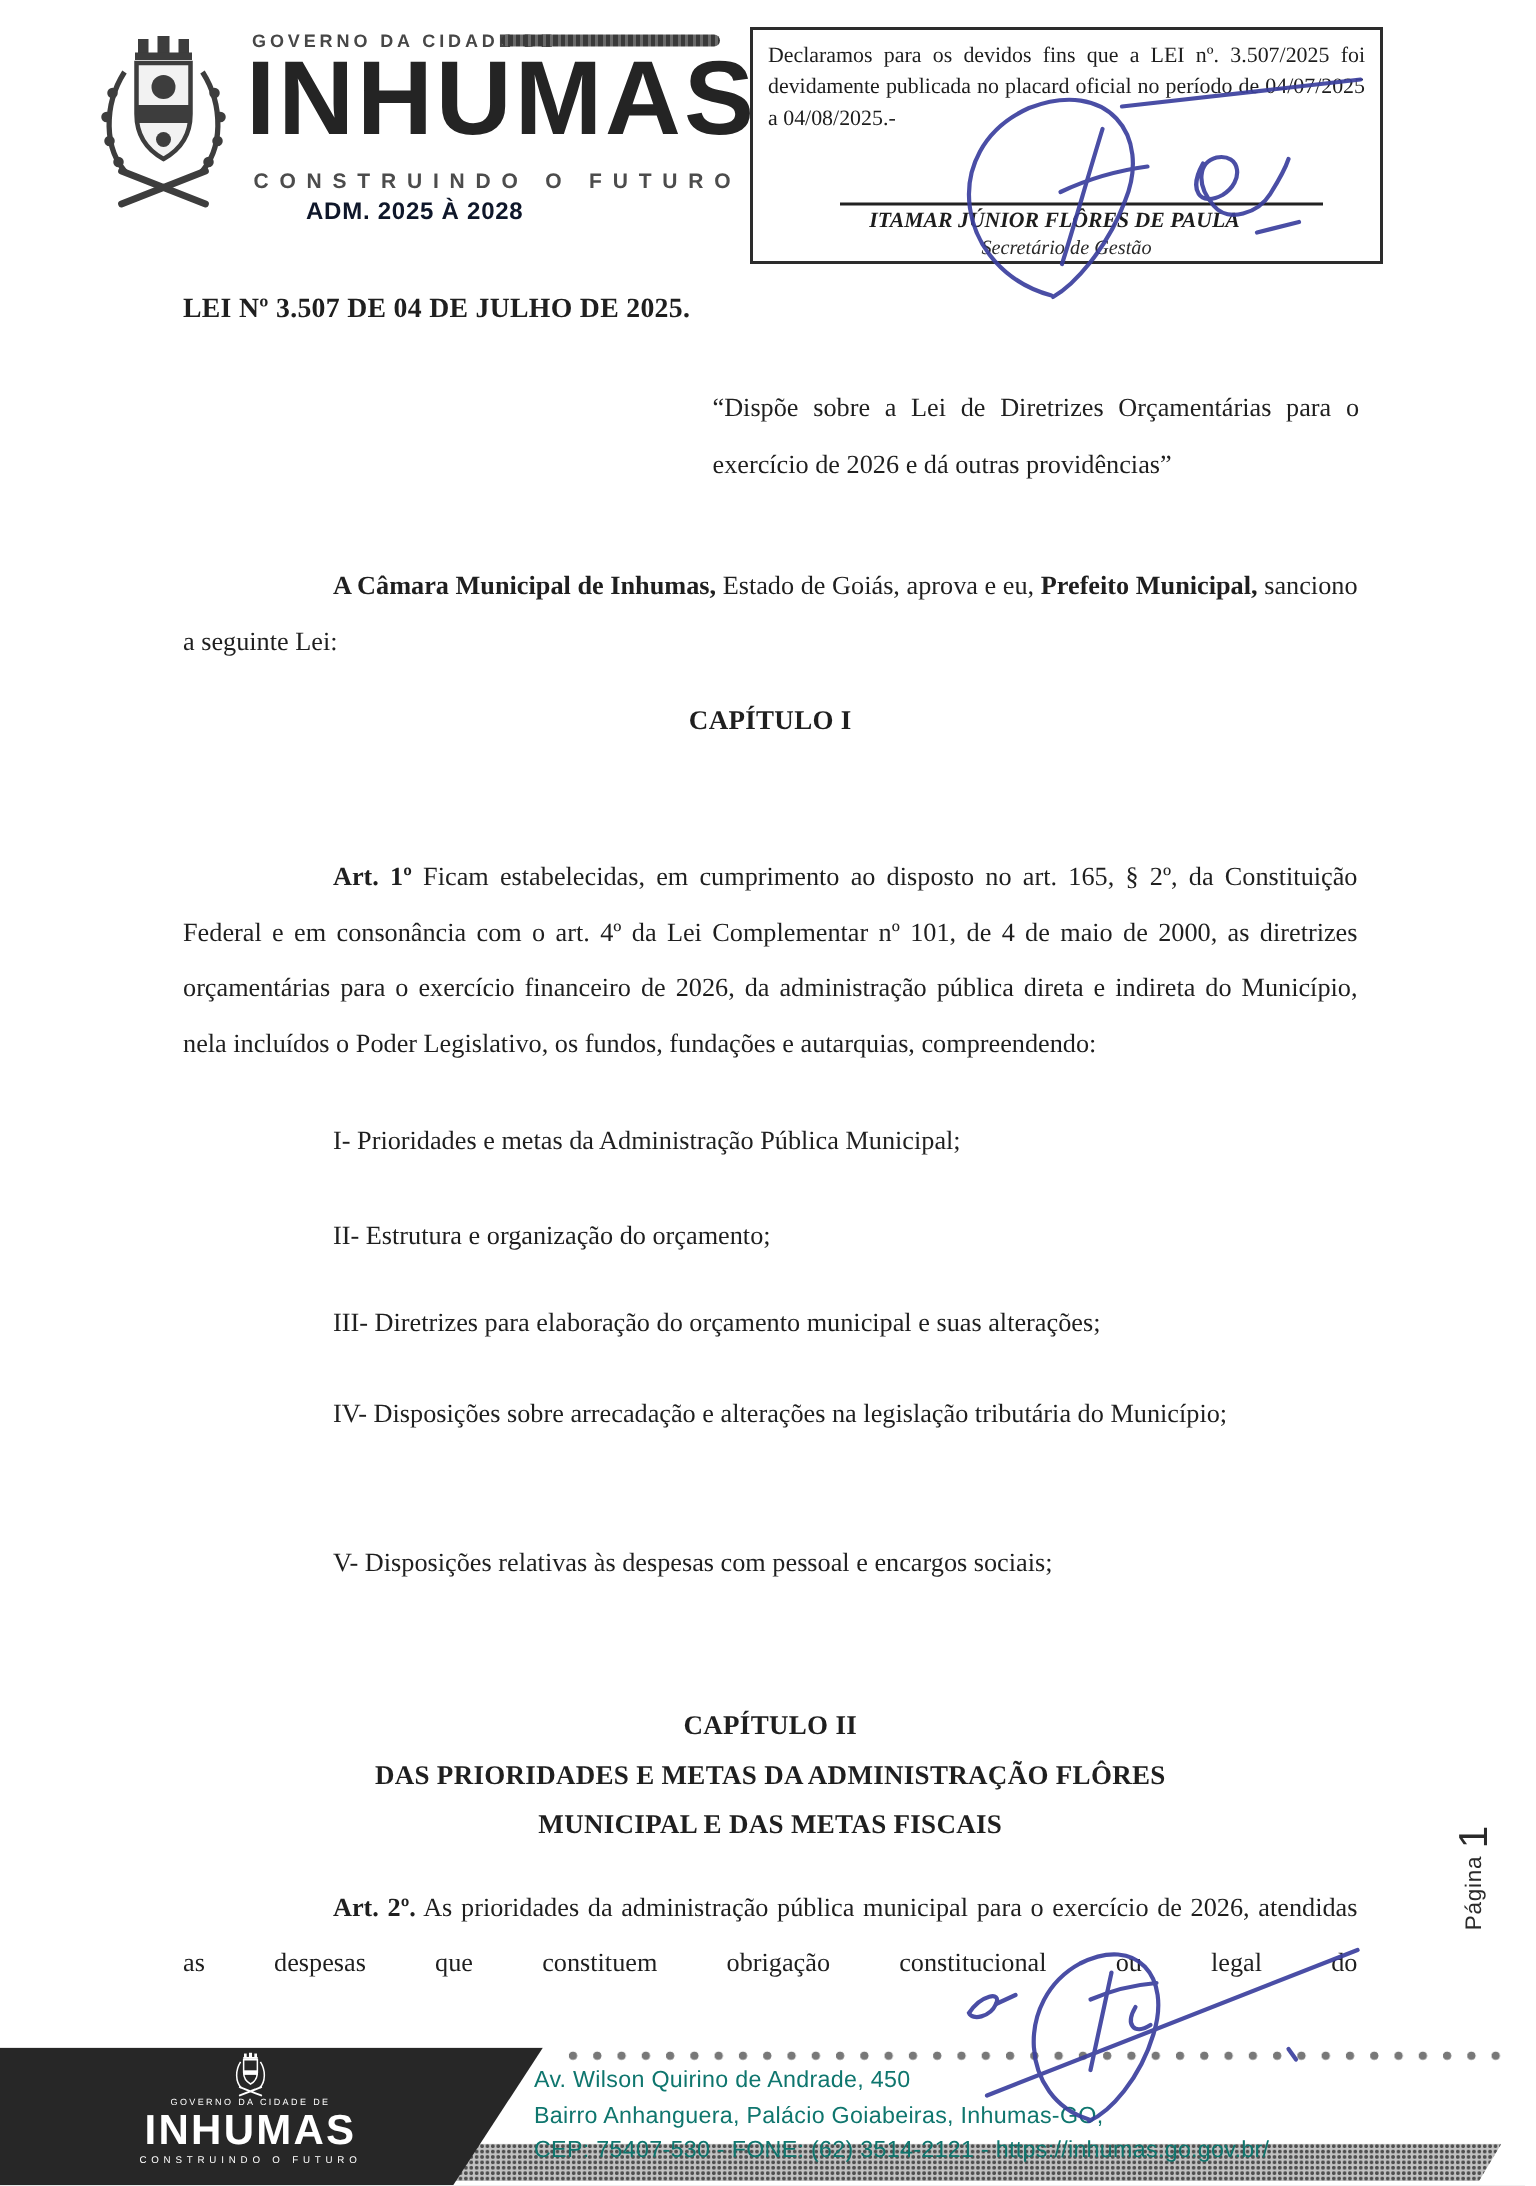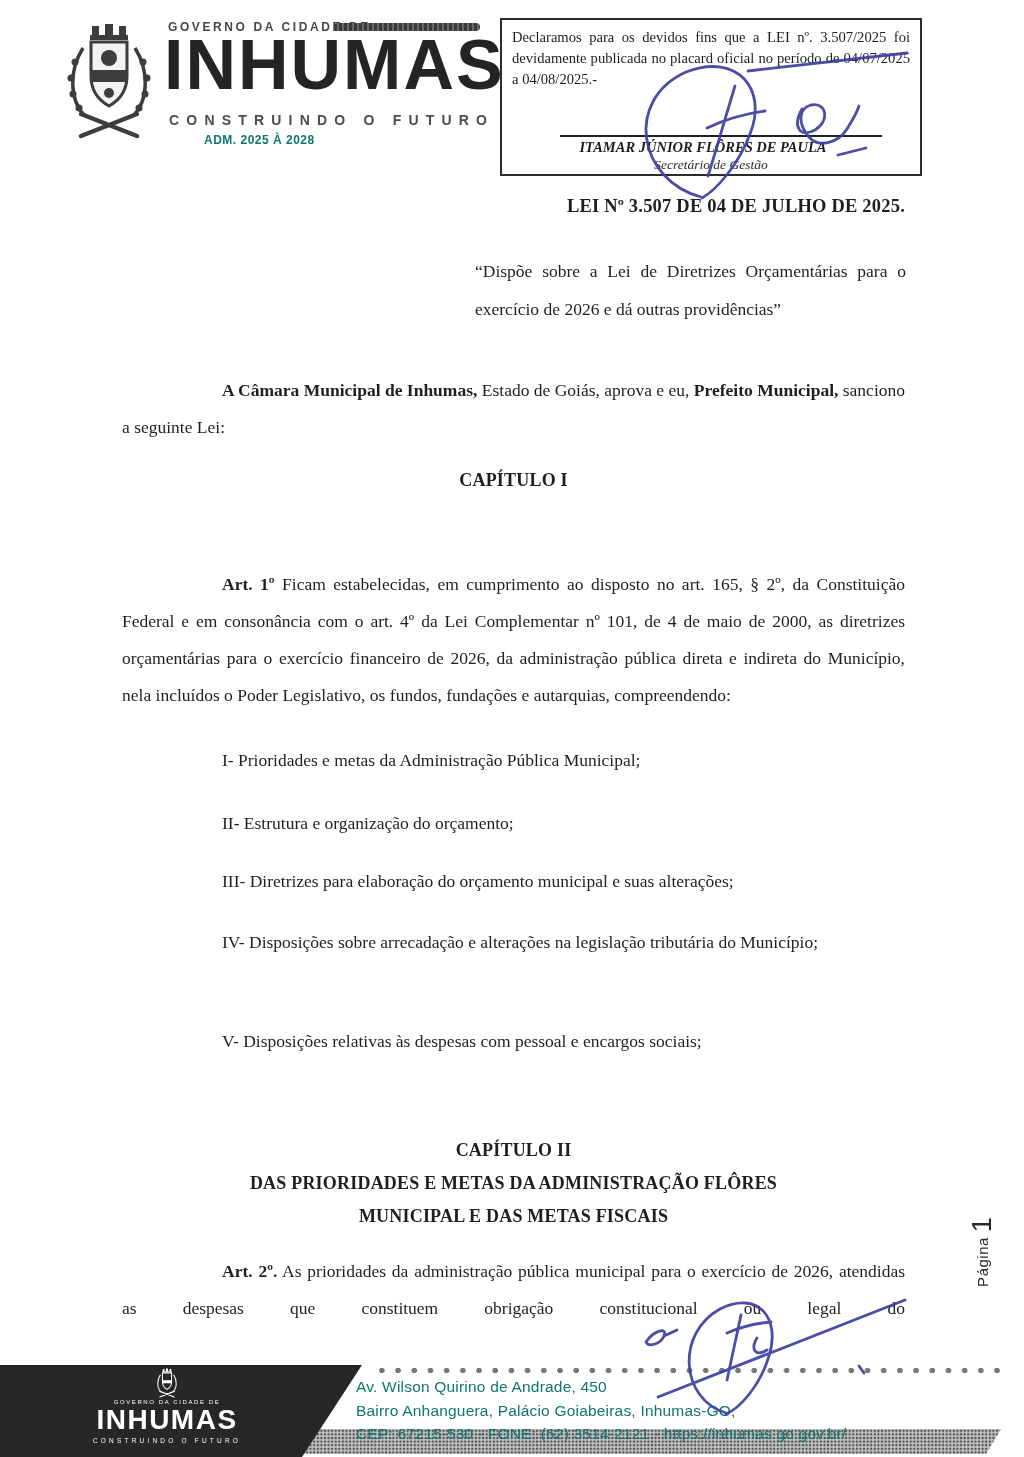--- a/index.html
+++ b/index.html
@@ -10,35 +10,35 @@
   .emblem{position:absolute;left:60px;top:22px;width:98px;height:118px;}
   .gov-line{position:absolute;left:168px;top:20px;font-family:"Liberation Sans",sans-serif;
             font-size:12px;font-weight:bold;letter-spacing:2.6px;color:#474747;}
   .gov-bar{position:absolute;left:334px;top:23px;width:146px;height:8px;border-radius:4px;
            background:repeating-linear-gradient(90deg,#3a3a3a 0 3px,#6a6a6a 3px 5px);}
   .brand-name{position:absolute;left:164px;top:30px;font-family:"Liberation Sans",sans-serif;
               font-size:70px;font-weight:bold;line-height:1;letter-spacing:2px;color:#242424;}
   .brand-sub{position:absolute;left:169px;top:112px;font-family:"Liberation Sans",sans-serif;
              font-size:14px;font-weight:bold;letter-spacing:7.2px;color:#4c4c4c;}
   .brand-adm{position:absolute;left:204px;top:133px;font-family:"Liberation Sans",sans-serif;
-             font-size:12px;font-weight:bold;letter-spacing:0.5px;color:#0f766e;}
+             font-size:16px;font-weight:bold;letter-spacing:0.5px;color:#0f172a;}
 
   
   .stamp{position:absolute;left:500px;top:18px;width:422px;height:158px;box-sizing:border-box;
          border:2px solid #2c2c2c;padding:7px 10px 0 10px;background:#fff;}
   .stamp-text{font-size:14.6px;line-height:21px;text-align:justify;color:#1d1d1d;}
   .stamp-rule{position:absolute;left:58px;right:38px;top:115px;border-top:2px solid #222;}
   .stamp-name{position:absolute;left:0;right:16px;top:119px;text-align:center;font-weight:bold;
               font-style:italic;font-size:14.5px;color:#1d1d1d;}
   .stamp-title{position:absolute;left:0;right:0;top:137px;text-align:center;font-style:italic;
                font-size:13.5px;color:#2a2a2a;}
 
   
   .col{position:absolute;left:122px;width:783px;}
-  .doc-title{top:196px;text-align:right;font-weight:bold;font-size:18.5px;letter-spacing:.2px;}
+  .doc-title{top:196px;text-align:left;font-weight:bold;font-size:18.5px;letter-spacing:.2px;}
   .epigraph{position:absolute;left:475px;top:252px;width:431px;text-align:justify;
             font-size:17.5px;line-height:38px;}
   .para{font-size:17.5px;line-height:37px;text-align:justify;text-indent:100px;}
   .preamble{top:372px;}
   .chap{text-align:center;font-weight:bold;font-size:18px;line-height:33px;letter-spacing:.2px;}
   .chap1{top:464px;}
   .art1{top:566px;}
   .item{position:absolute;left:122px;width:783px;font-size:17.5px;line-height:37px;
         text-align:justify;text-indent:100px;}
   .chap2{top:1134px;}
@@ -191,17 +191,17 @@
         <path d="M22 26 C8 48 8 78 24 94 M74 26 C88 48 88 78 72 94" stroke="#ffffff" stroke-width="4" fill="none"></path>
         <path d="M20 114 L76 92 M20 92 L76 114" stroke="#ffffff" stroke-width="5" stroke-linecap="round"></path>
       </svg>
       <div class="fl-tag">GOVERNO DA CIDADE DE</div>
       <div class="fl-name">INHUMAS</div>
       <div class="fl-sub">CONSTRUINDO O FUTURO</div>
     </div>
     <div class="footer-address">
       <div>Av. Wilson Quirino de Andrade, 450</div>
       <div>Bairro Anhanguera, Palácio Goiabeiras,  Inhumas-GO,</div>
-      <div>CEP: 67215-530 - FONE: (62) 3514-2121 - https://inhumas.go.gov.br/</div>
+      <div>CEP: 75407-530 - FONE: (62) 3514-2121 - https://inhumas.go.gov.br/</div>
     </div>
   </div>
 
 </div>
 
 </body></html>

